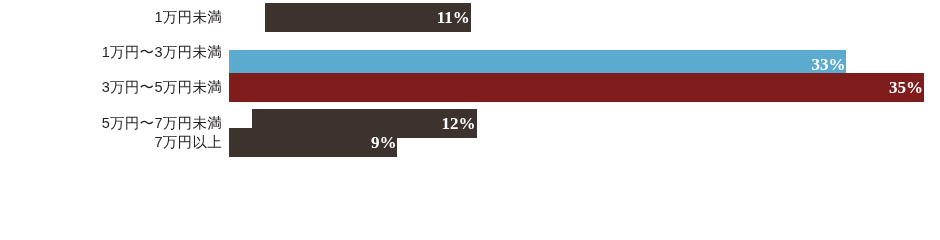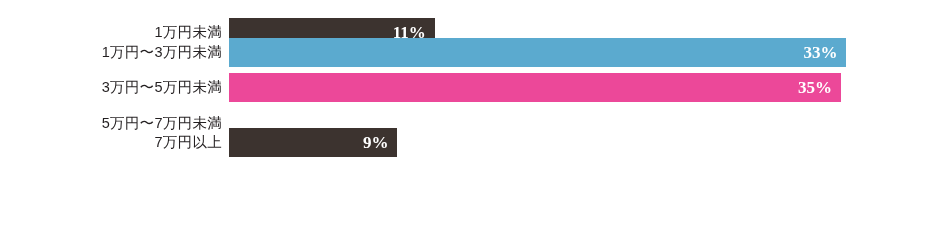--- a/index.html
+++ b/index.html
@@ -46,66 +46,71 @@
   }
   .bar {
     position: absolute;
     left: 0;
     top: 0;
     height: 29px;
     box-sizing: border-box;
     display: flex;
     align-items: center;
     justify-content: flex-end;
-    padding-right: 9px;
+    padding-right: 1px;
   }
   .bar-value {
     color: #ffffff;
     font-size: 17px;
     font-weight: bold;
     font-family: "Liberation Serif", serif;
     letter-spacing: 0px;
     line-height: 1;
     white-space: nowrap;
   }
 </style>
 </head>
 <body>
 
 <div id="chart">
 
-  <div class="row" style="top:18px;">
+  <div class="row" style="top:3px;gap:36px;">
     <div class="cat-label">1万円未満</div>
     <div class="bar-area">
       <div class="bar" style="width: 205.816px; background: rgb(60, 51, 47);">
         <span class="bar-value">11%</span>
       </div>
     </div>
   </div>
 
   <div class="row" style="top:38px;">
     <div class="cat-label">1万円〜3万円未満</div>
     <div class="bar-area">
-      <div class="bar" style="width: 617.447px; background: rgb(91, 170, 207);">
+      <div class="bar" style="width: 617.447px; background: rgb(91, 170, 207); margin-top: 12px;">
         <span class="bar-value">33%</span>
       </div>
     </div>
   </div>
 
   <div class="row" style="top:73px;">
     <div class="cat-label">3万円〜5万円未満</div>
     <div class="bar-area">
-      <div class="bar" style="width: 612px; background: #ec4899;">
+      <div class="bar" style="width: 695px; background: #7f1d1d;">
         <span class="bar-value">35%</span>
       </div>
     </div>
   </div>
 
   <div class="row" style="top:109px;gap:23px;">
     <div class="cat-label">5万円〜7万円未満</div>
+    <div class="bar-area">
+      <div class="bar" style="width: 224.526px; background: rgb(60, 51, 47);">
+        <span class="bar-value">12%</span>
+      </div>
+    </div>
   </div>
 
   <div class="row" style="top:128px;">
     <div class="cat-label">7万円以上</div>
     <div class="bar-area">
       <div class="bar" style="width: 168.395px; background: rgb(60, 51, 47);">
         <span class="bar-value">9%</span>
       </div>
     </div>
   </div>

